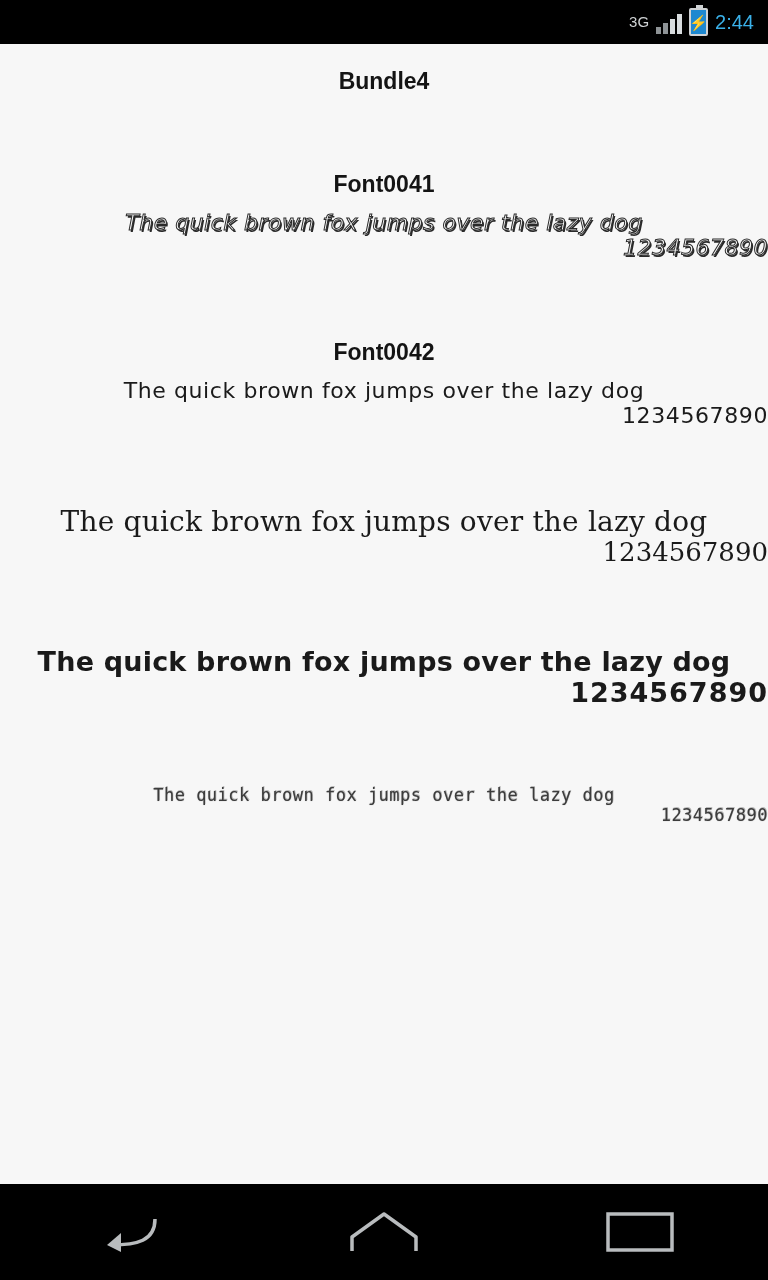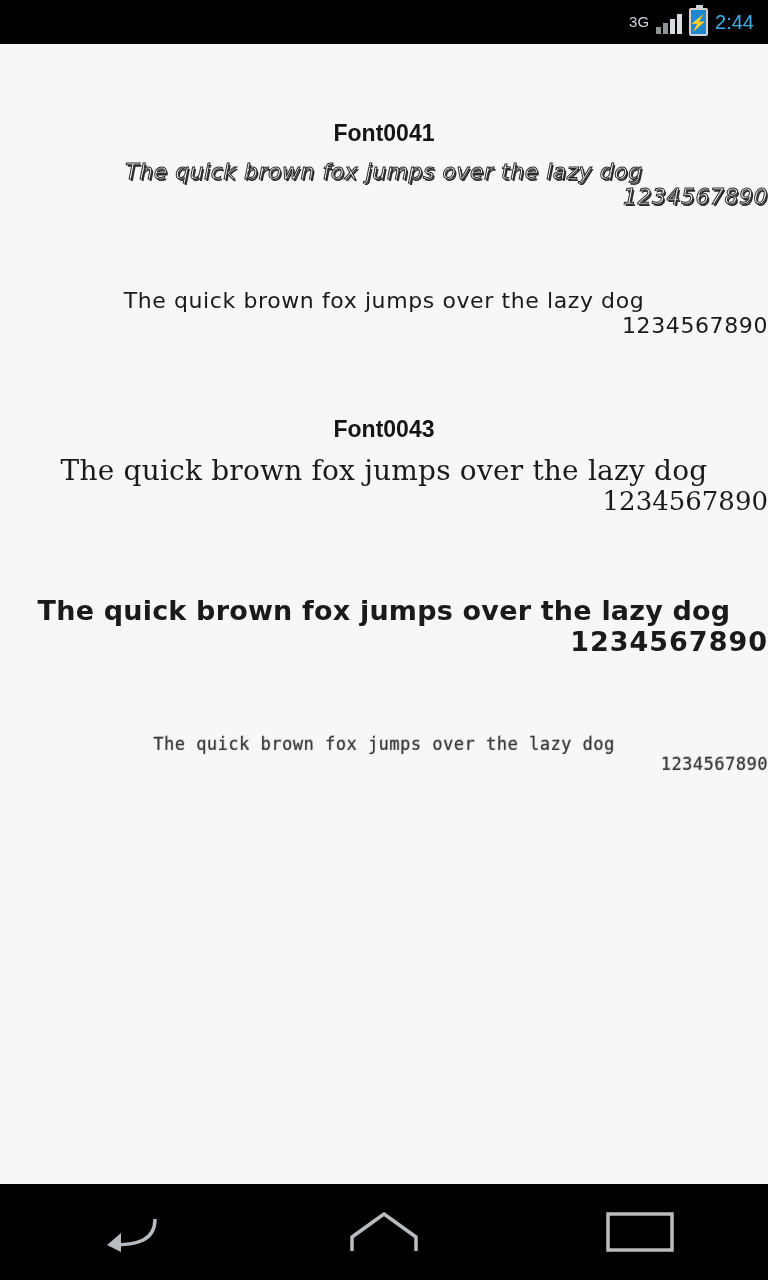--- a/index.html
+++ b/index.html
@@ -215,36 +215,37 @@
           <i></i>
       </span>
       <span class="battery">
         <span class="bolt">⚡</span>
       </span>
       <span class="clock">2:44</span>
     </div>
   </div>
 
   <div class="content">
+    <div class="app-title">Bundle4</div>
 
     <div class="font-list">
 
       <div class="font-block f1">
         <div class="font-name">Font0041</div>
         <div class="sample-line">The quick brown fox jumps over the lazy dog</div>
         <div class="sample-digits">1234567890</div>
       </div>
 
       <div class="font-block f2">
+        <div class="font-name">Font0042</div>
         <div class="sample-line">The quick brown fox jumps over the lazy dog</div>
         <div class="sample-digits">1234567890</div>
       </div>
 
       <div class="font-block f3">
-        <div class="font-name">Font0043</div>
         <div class="sample-line">The quick brown fox jumps over the lazy dog</div>
         <div class="sample-digits">1234567890</div>
       </div>
 
       <div class="font-block f4">
         <div class="sample-line">The quick brown fox jumps over the lazy dog</div>
         <div class="sample-digits">1234567890</div>
       </div>
 
       <div class="font-block f5">

